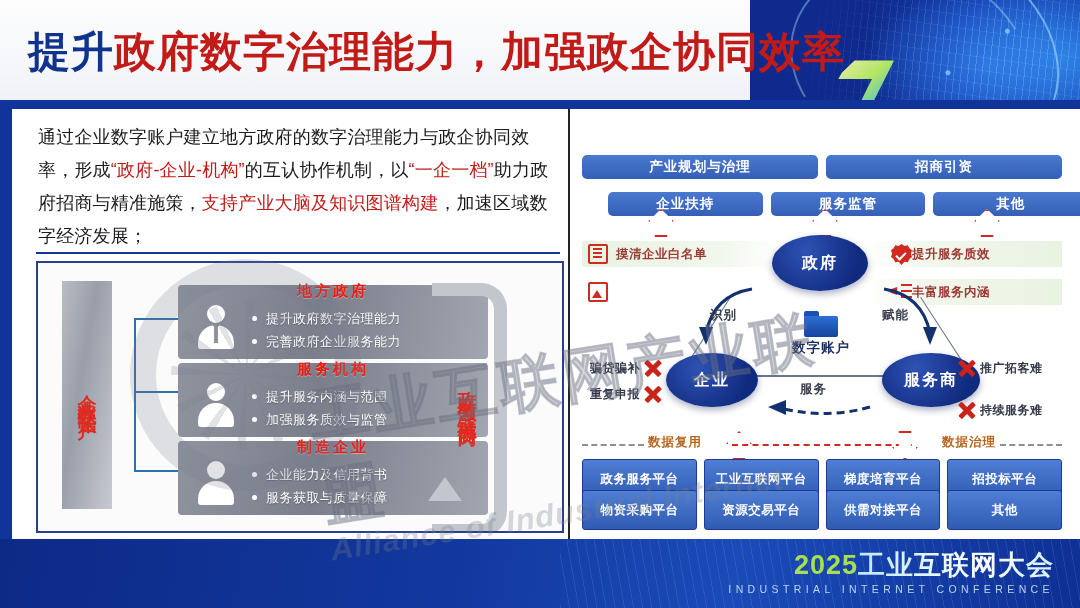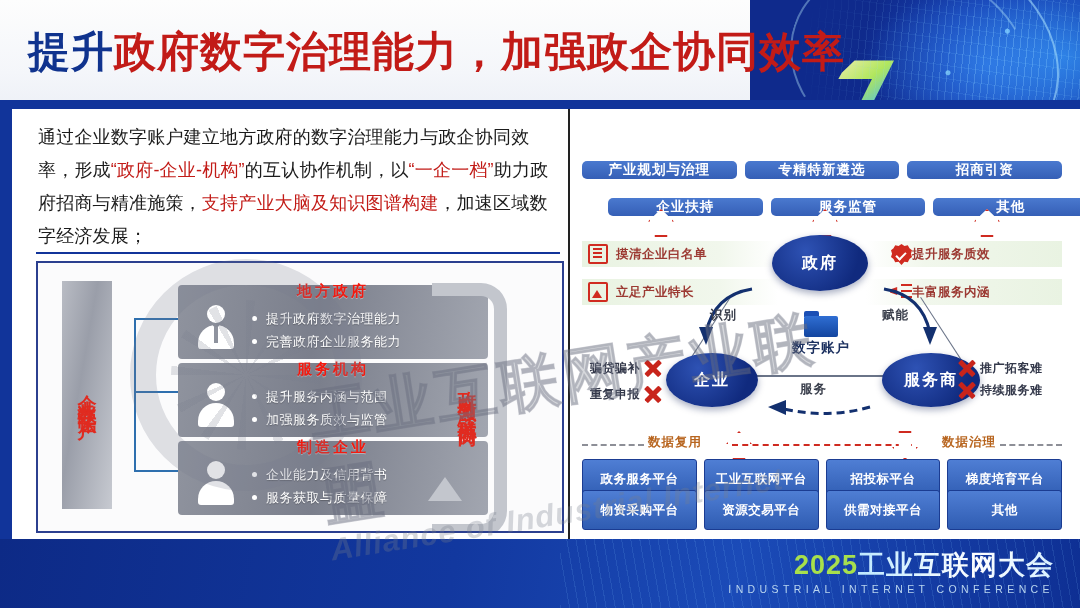--- a/index.html
+++ b/index.html
@@ -170,21 +170,21 @@
   
   .right-col{position:absolute;left:556px;top:0;width:512px;height:430px;}
   .rt-frame{position:absolute;left:0;top:0;width:512px;height:430px;border-left:2px solid #222;}
 
   .banner{
     position:absolute;left:14px;top:10px;width:480px;height:31px;border-radius:6px;
     background:linear-gradient(180deg,#1b3f96,#14307c);
     color:#fff;font-size:17px;font-weight:700;letter-spacing:1px;
     display:flex;align-items:center;justify-content:center;
   }
-  .pill-row{position:absolute;left:14px;width:480px;height:24px;display:flex;gap:8px;align-items:flex-end;}
+  .pill-row{position:absolute;left:14px;width:480px;height:24px;display:flex;gap:8px;}
   .pill-row.r1{top:46px;}
   .pill-row.r2{top:83px;padding-left:26px;}
   .pill{
     flex:1;border-radius:5px;background:linear-gradient(180deg,#4a79cf,#355fb6);
     color:#fff;font-size:13.5px;font-weight:700;letter-spacing:1px;
     display:flex;align-items:center;justify-content:center;
   }
   .up-arrows{position:absolute;left:14px;top:100px;width:480px;height:24px;}
   .ua{
     position:absolute;top:0;width:22px;height:24px;
@@ -255,21 +255,21 @@
 
   .cv{position:absolute;width:72px;height:64px;}
   .cv svg{width:100%;height:100%;overflow:visible;}
   .cv.left{left:110px;top:50px;}
   .cv.right{left:290px;top:50px;}
   .cv.bottom{left:176px;top:162px;width:120px;height:20px;}
 
   .xrow{position:absolute;display:flex;align-items:center;gap:2px;
     font-size:12px;font-weight:700;color:#33384a;letter-spacing:.5px;}
   .xrow.lx1{left:8px;top:122px;justify-content:center;} .xrow.lx2{left:8px;top:148px;}
-  .xrow.rx1{left:374px;top:122px;} .xrow.rx2{left:374px;top:144px;}
+  .xrow.rx1{left:374px;top:122px;} .xrow.rx2{left:374px;top:164px;}
   .xmark{position:relative;width:22px;height:22px;flex:none;}
   .xmark:before,.xmark:after{content:"";position:absolute;left:1px;top:9px;width:20px;height:4.5px;
     background:#c8241b;border-radius:1px;}
   .xmark:before{transform:rotate(45deg);} .xmark:after{transform:rotate(-45deg);}
 
   .dataflow{position:absolute;left:14px;top:322px;width:480px;height:26px;}
   .dash-l{position:absolute;left:0;top:13px;width:62px;border-top:2px dashed #8d8f97;}
   .dash-r{position:absolute;right:0;top:13px;width:62px;border-top:2px dashed #8d8f97;}
   .dash-m{position:absolute;left:150px;top:13px;width:180px;border-top:2px dashed #cf2a20;}
   .df-label{position:absolute;top:3px;font-size:12.5px;font-weight:700;color:#b8651f;letter-spacing:1px;}
@@ -387,39 +387,37 @@
 
       </div>
     </div>
 
     <div class="right-col">
       <div class="rt-frame"></div>
 
 
       <div class="pill-row r1">
         <div class="pill">产业规划与治理</div>
-        <div class="pill">专精特新遴选</div>
         <div class="pill">招商引资</div>
       </div>
       <div class="pill-row r2">
         <div class="pill">企业扶持</div>
         <div class="pill">服务监管</div>
         <div class="pill">其他</div>
       </div>
 
       <div class="up-arrows">
         <div class="ua a1"></div>
         <div class="ua a2"></div>
         <div class="ua a3"></div>
       </div>
 
       <div class="tri-zone">
 
         <div class="leaf l i1">摸清企业白名单</div>
-        <div class="leaf l i2">立足产业特长</div>
         <div class="ic list"></div>
         <div class="ic chart"></div>
 
         <div class="leaf r i1">提升服务质效</div>
         <div class="leaf r i2">丰富服务内涵</div>
         <div class="ic badge"></div>
         <div class="ic spread"></div>
 
         <div class="tri-l"></div>
         <div class="tri-r"></div>
@@ -482,22 +480,22 @@
         <div class="ua2 up"></div>
         <div class="dash-m"></div>
         <div class="ua2 down"></div>
         <div class="df-label rt">数据治理</div>
         <div class="dash-r"></div>
       </div>
 
       <div class="plat-row p1">
         <div class="plat">政务服务平台</div>
         <div class="plat">工业互联网平台</div>
+        <div class="plat">梯度培育平台</div>
         <div class="plat">招投标平台</div>
-        <div class="plat">梯度培育平台</div>
       </div>
       <div class="plat-row p2">
         <div class="plat">物资采购平台</div>
         <div class="plat">资源交易平台</div>
         <div class="plat">供需对接平台</div>
         <div class="plat">其他</div>
       </div>
     </div>
   </div>
 

